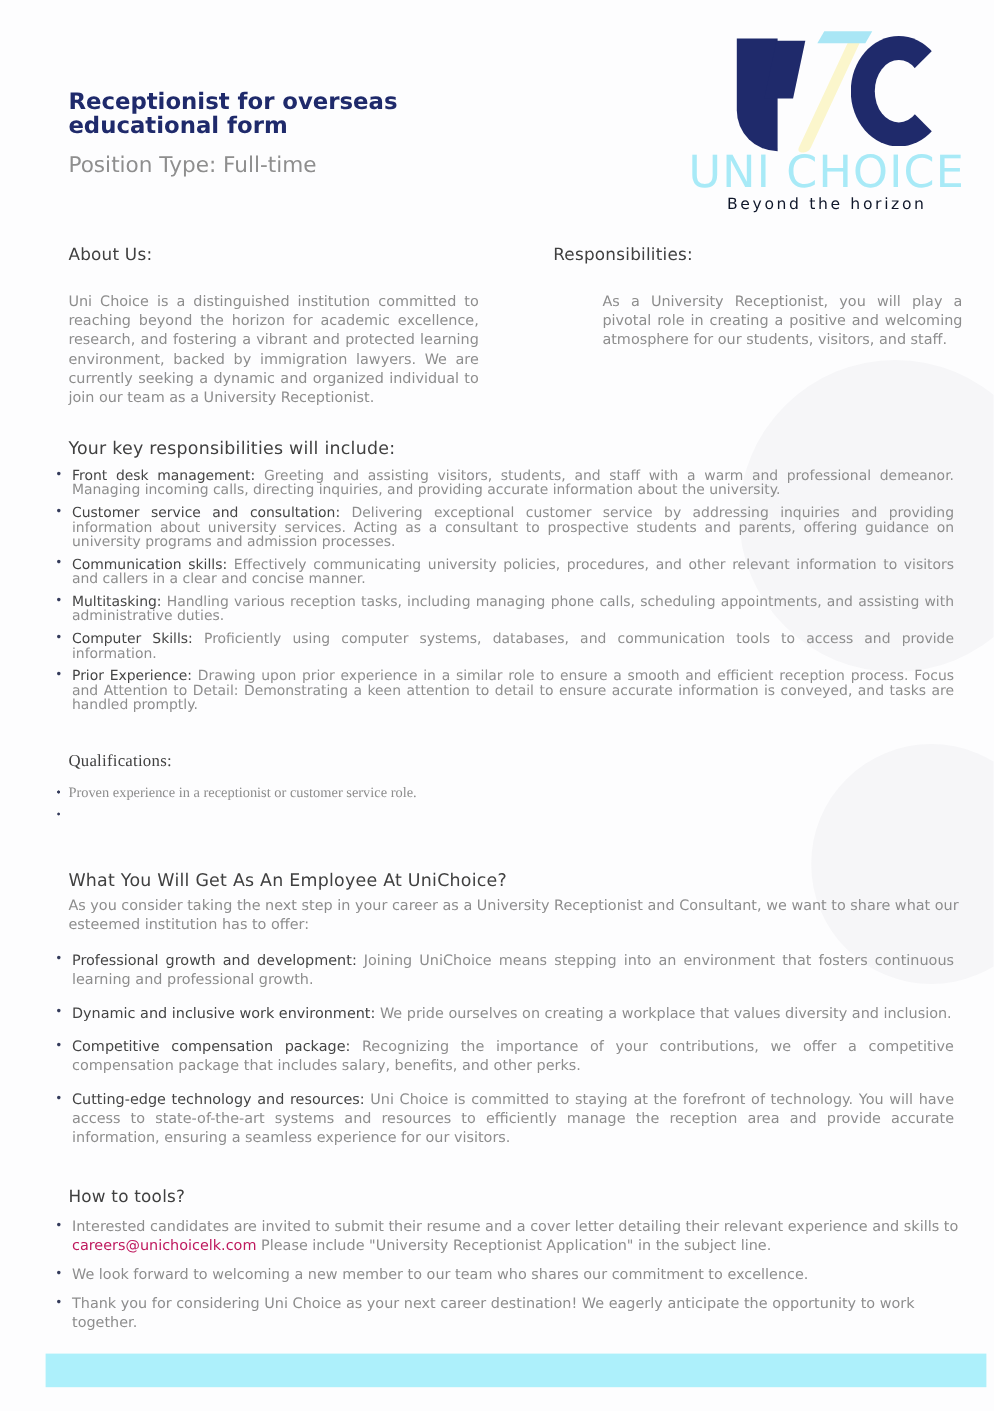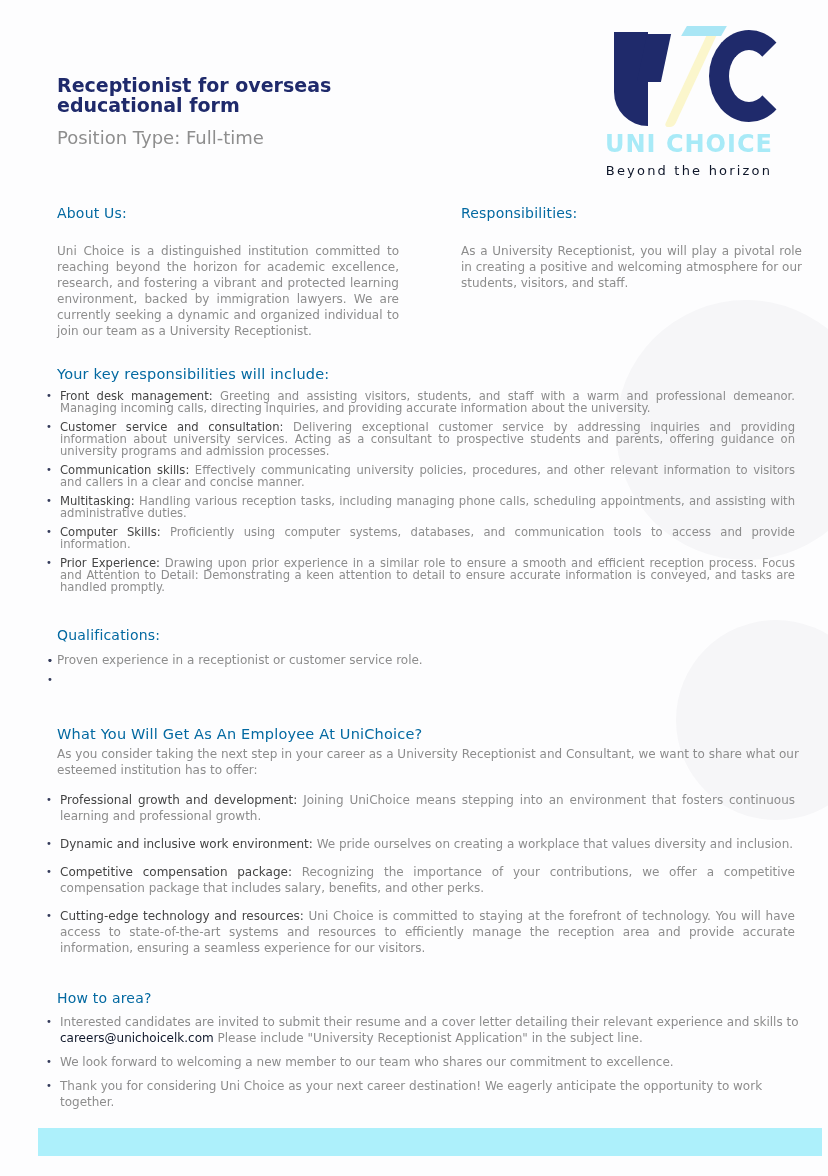--- a/index.html
+++ b/index.html
@@ -24,63 +24,63 @@
 
   
   .logo { position: absolute; left: 555px; top: 22px; width: 236px; height: 160px; }
   .logo-u1 { position: absolute; left: 43px; top: 10px; width: 34px; height: 94px; background: #1f2a6b; border-radius: 0 0 0 34px; }
   .logo-u2 { position: absolute; left: 71px; top: 12px; width: 24px; height: 48px; background: #1f2a6b; transform: skewX(-12deg); }
   .logo-c { position: absolute; left: 138px; top: 8px; width: 80px; height: 92px; border: 20px solid #1f2a6b; border-right-color: transparent; border-radius: 50%; box-sizing: border-box; transform: rotate(0deg); }
   .logo-swoosh { position: absolute; left: 115px; top: 10px; width: 10px; height: 95px; background: #fbf6cc; transform: skewX(-25deg); border-radius: 4px; }
   .logo-cap { position: absolute; left: 113px; top: 4px; width: 40px; height: 10px; background: #a9e6f5; transform: skewX(-30deg); }
   .logo-name {
     position: absolute; left: 0; top: 104px; width: 236px; text-align: center;
-    font-size: 24px; font-weight: bold; color: #a8eaf7; letter-spacing: 1px; line-height: 36px;
+    font-size: 37px; font-weight: normal; color: #a8eaf7; letter-spacing: 1px; line-height: 36px;
   }
   .logo-tag {
     position: absolute; left: 0; top: 141px; width: 236px; text-align: center;
     font-size: 13px; color: #0f172a; letter-spacing: 2.2px;
   }
 
   h2 {
-    margin: 0; font-size: 14px; font-weight: normal; color: #0369a1;
+    margin: 0; font-size: 14px; font-weight: normal; color: #404040;
     letter-spacing: 0.2px;
   }
   .h2b { font-size: 14.5px; }
   .para { font-size: 12px; line-height: 16px; color: #8d8d8d; text-align: justify; }
 
   .about { position: absolute; left: 41px; top: 205px; width: 342px; }
   .about .para { margin-top: 22px; }
   .resp { position: absolute; left: 445px; top: 205px; width: 341px; }
-  .resp .para { margin-top: 22px; }
+  .resp .para { margin-top: 22px; margin-left: 41px; }
 
   .keyresp { position: absolute; left: 41px; top: 366px; width: 738px; }
   .keyresp ul { margin: 8px 0 0 0; padding: 0; list-style: none; }
   .keyresp li {
     position: relative; padding-left: 3px; margin-left: 0;
     font-size: 11.6px; line-height: 12px; color: #8d8d8d; text-align: justify;
     margin-bottom: 7px;
   }
   .bullet { position: absolute; left: -11px; top: 0; color: #333a5a; font-size: 10px; }
   .lead { color: #444; }
 
-  .quals { position: absolute; left: 41px; top: 627px; width: 740px; }
+  .quals { position: absolute; left: 41px; top: 627px; width: 740px; font-family: Liberation Serif, serif; }
   .quals ul { margin: 8px 0 0 0; padding: 0; list-style: none; }
   .quals li { position: relative; font-size: 12px; line-height: 19px; color: #8d8d8d; }
   .quals .bullet { left: -10px; }
 
   .get { position: absolute; left: 41px; top: 726px; width: 748px; }
   .get .para { margin-top: 4px; text-align: left; }
   .get ul { margin: 14px 0 0 0; padding: 0; list-style: none; }
   .get li { position: relative; padding-left: 3px; font-size: 12px; line-height: 16px; color: #8d8d8d; text-align: justify; margin-bottom: 12px; width: 735px; }
 
   .apply { position: absolute; left: 41px; top: 990px; width: 748px; }
   .apply ul { margin: 8px 0 0 0; padding: 0; list-style: none; }
   .apply li { position: relative; padding-left: 3px; font-size: 12px; line-height: 16px; color: #8d8d8d; margin-bottom: 8px; width: 740px; }
-  .email { color: #0f172a; text-decoration: none; }
+  .email { color: #be185d; text-decoration: none; }
 
   .footer-band { position: absolute; left: 22px; top: 1128px; width: 784px; height: 28px; background: #adf0fb; }
 </style>
 </head>
 <body>
 
 <div class="page">
   <div class="bg-shape" style="left:600px;top:300px;width:260px;height:260px;"></div>
   <div class="bg-shape" style="left:660px;top:620px;width:200px;height:200px;"></div>
 
@@ -135,21 +135,21 @@
     <div class="para">As you consider taking the next step in your career as a University Receptionist and Consultant, we want to share what our esteemed institution has to offer:</div>
     <ul>
       <li><span class="bullet">•</span><span class="lead">Professional growth and development:</span><span> Joining UniChoice means stepping into an environment that fosters continuous learning and professional growth.</span></li>
       <li><span class="bullet">•</span><span class="lead">Dynamic and inclusive work environment:</span><span> We pride ourselves on creating a workplace that values diversity and inclusion.</span></li>
       <li><span class="bullet">•</span><span class="lead">Competitive compensation package:</span><span> Recognizing the importance of your contributions, we offer a competitive compensation package that includes salary, benefits, and other perks.</span></li>
       <li><span class="bullet">•</span><span class="lead">Cutting-edge technology and resources:</span><span> Uni Choice is committed to staying at the forefront of technology. You will have access to state-of-the-art systems and resources to efficiently manage the reception area and provide accurate information, ensuring a seamless experience for our visitors.</span></li>
     </ul>
   </section>
 
   <section class="apply">
-    <h2>How to area?</h2>
+    <h2>How to tools?</h2>
     <ul>
       <li><span class="bullet">•</span><span>Interested candidates are invited to submit their resume and a cover letter detailing their relevant experience and skills to </span><a class="email">careers@unichoicelk.com</a><span> Please include "University Receptionist Application" in the subject line.</span></li>
       <li><span class="bullet">•</span><span>We look forward to welcoming a new member to our team who shares our commitment to excellence.</span></li>
       <li><span class="bullet">•</span><span>Thank you for considering Uni Choice as your next career destination! We eagerly anticipate the opportunity to work together.</span></li>
     </ul>
   </section>
 
   <div class="footer-band"></div>
 </div>
 

